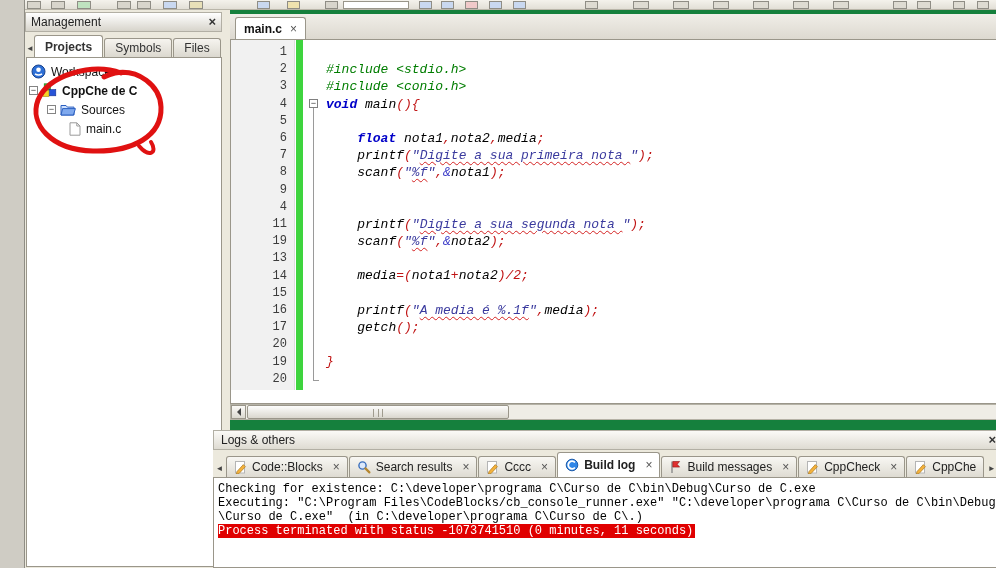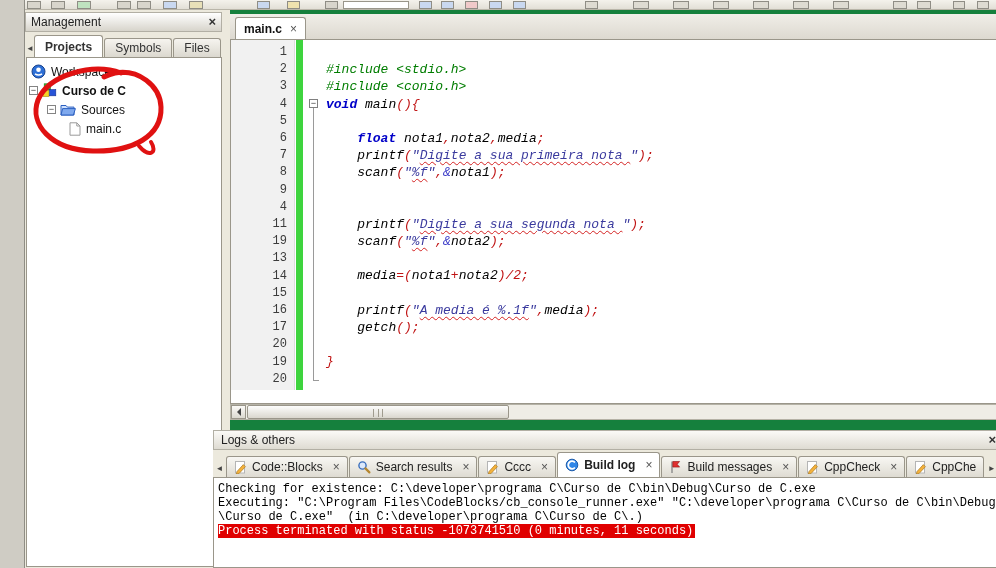--- a/index.html
+++ b/index.html
@@ -173,21 +173,21 @@
         </div>
         <div class="tree-row" style="margin-left: 2px;">
           <span class="expander">−</span>
           <span class="ticon tree-icon">
             <svg width="15" height="15" viewBox="0 0 15 15">
               <rect x="2.2" y="0.8" width="6.2" height="6.2" fill="#2fbe2f" stroke="#1b7a1b" stroke-width="0.6"></rect>
               <rect x="0.8" y="7.4" width="6.2" height="6.2" fill="#f4d428" stroke="#a8901a" stroke-width="0.6"></rect>
               <rect x="7.6" y="6.6" width="6.2" height="6.2" fill="#2753d8" stroke="#16318f" stroke-width="0.6"></rect>
             </svg>
           </span>
-          <span class="lbl bold">Curso de C</span>
+          <span class="lbl bold">CppChe de C</span>
         </div>
         <div class="tree-row" style="margin-left: 20px;">
           <span class="expander">−</span>
           <span class="ticon tree-icon">
             <svg width="16" height="13" viewBox="0 0 16 13">
               <path d="M1 2.5 h5 l1.4 1.6 H14 V12 H1 Z" fill="#cfe2ff" stroke="#2b5fc0"></path>
               <path d="M2.6 5.6 H15.4 L13.4 12 H1 Z" fill="#7fa9ee" stroke="#2b5fc0"></path>
             </svg>
           </span>
           <span class="lbl">Sources</span>

